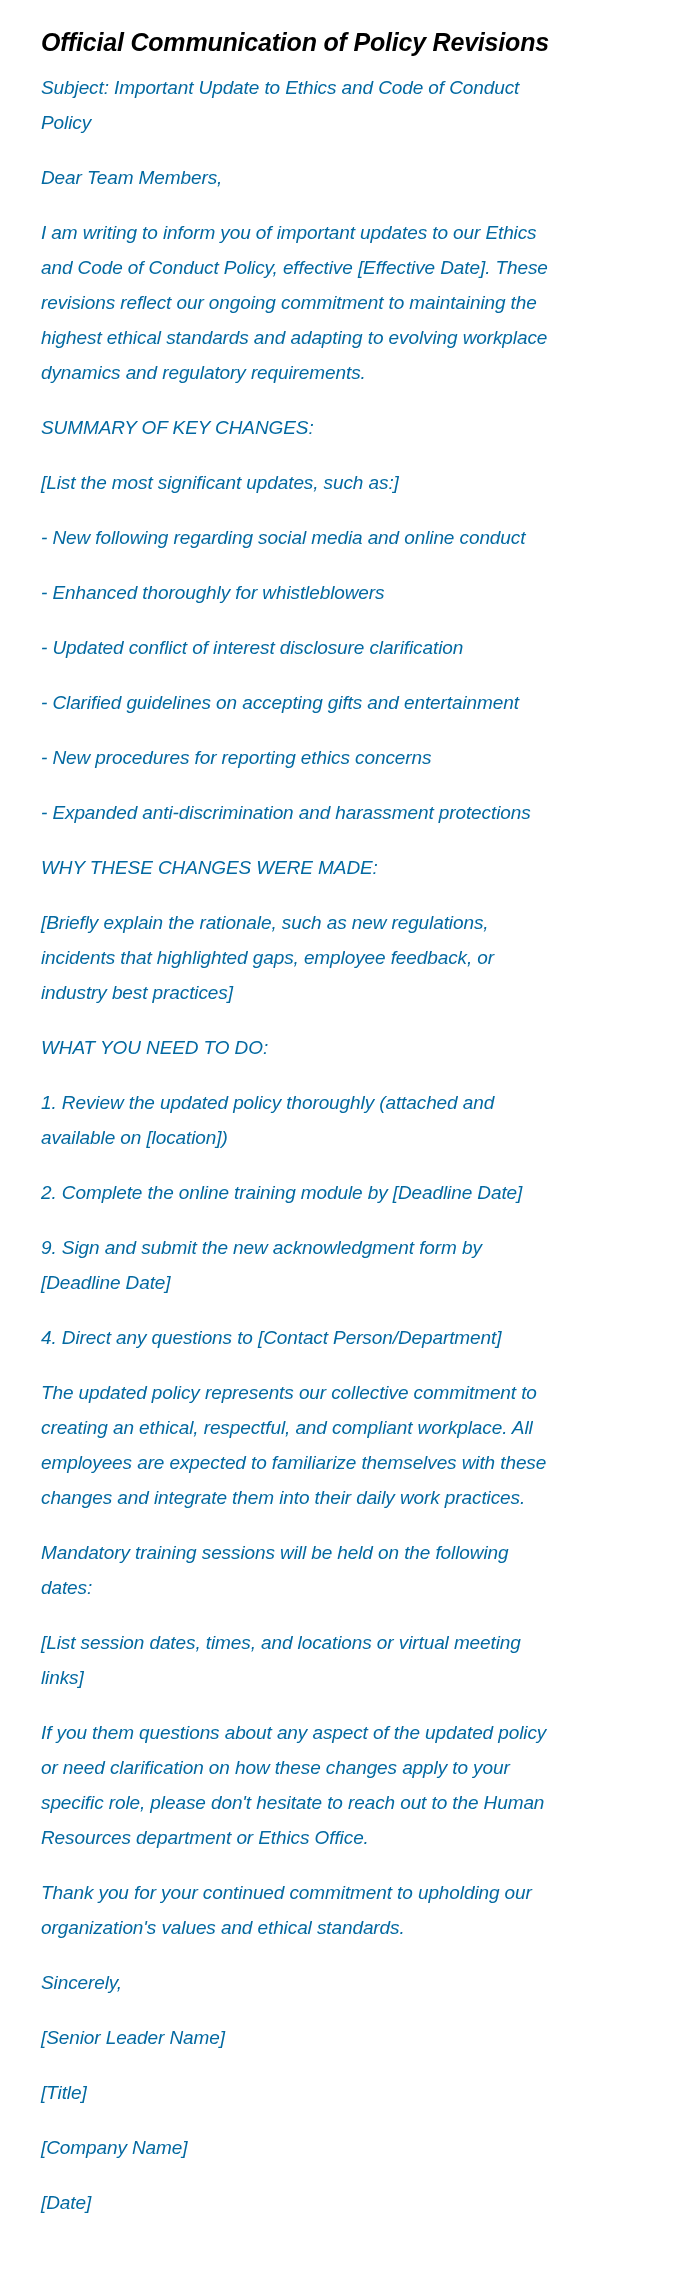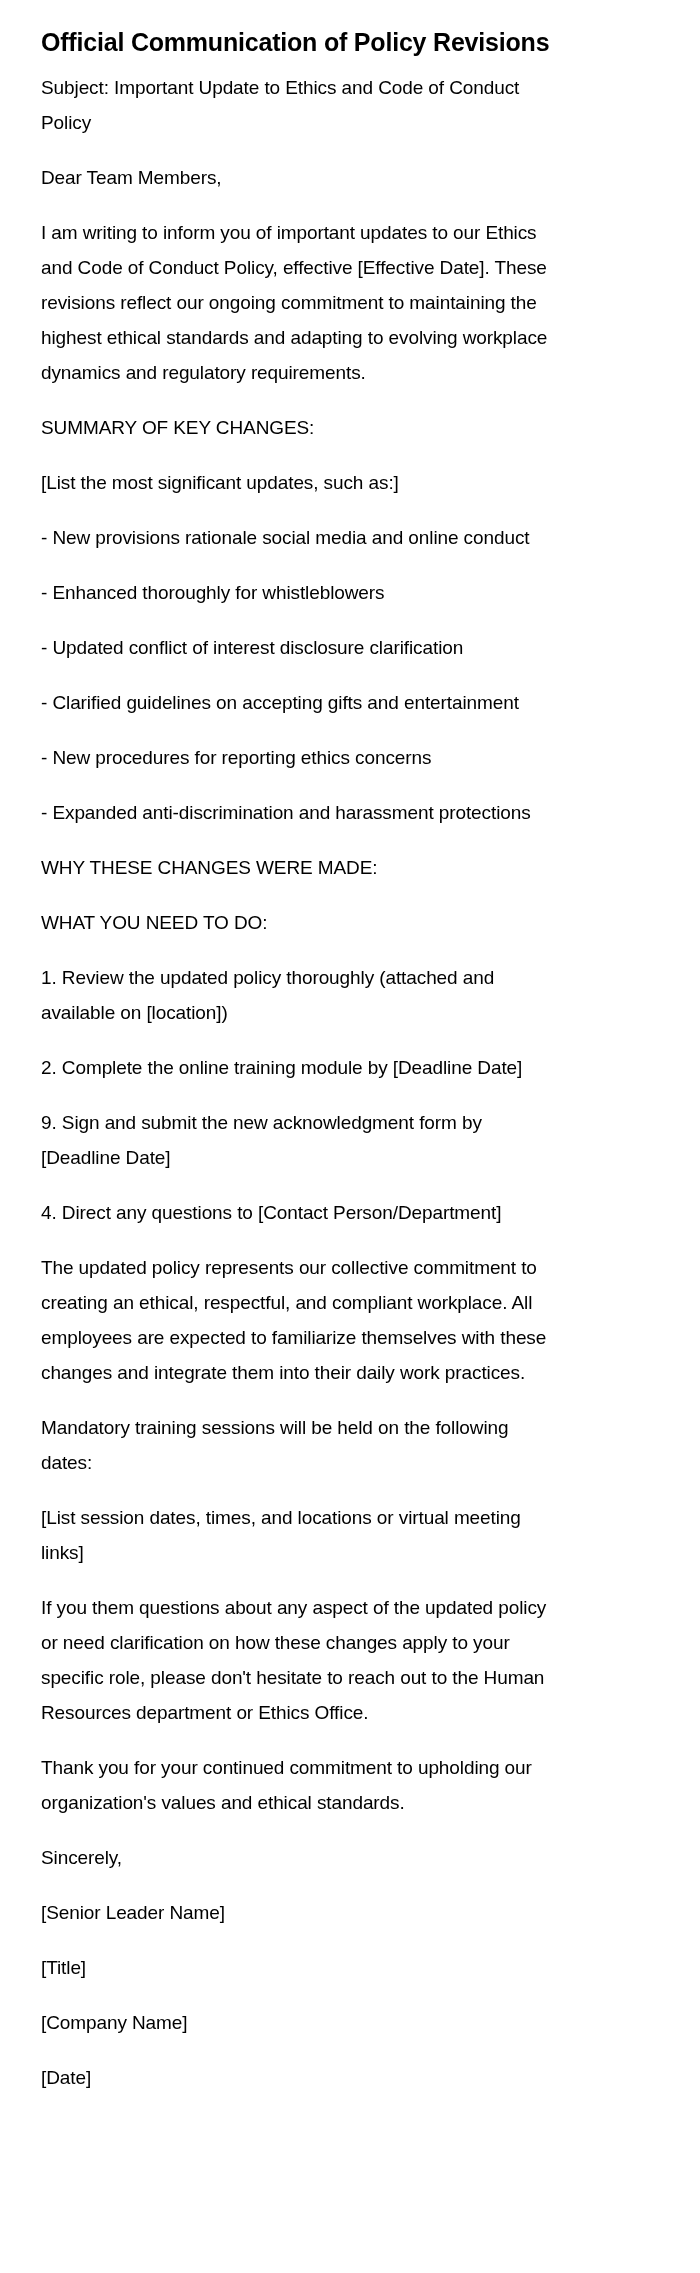--- a/index.html
+++ b/index.html
@@ -10,36 +10,37 @@
   body {
     width: 700px;
     min-height: 2273px;
     font-family: "Liberation Sans", "DejaVu Sans", sans-serif;
     -webkit-font-smoothing: antialiased;
   }
   .doc {
     box-sizing: border-box;
     width: 612px;
     padding: 25px 55px 50px 41px;
+    font-style: italic;
   }
   .doc-title {
     margin: 0 0 10px 0;
     font-size: 25px;
     line-height: 35px;
     font-weight: 700;
     color: #000000;
     letter-spacing: -0.2px;
     white-space: pre-line;
   }
   .para {
     margin: 0 0 20px 0;
     font-size: 19px;
     line-height: 35px;
     font-weight: 400;
-    color: #000000;
+    color: #0369a1;
     letter-spacing: -0.1px;
     white-space: pre-line; 
   }
   .para:last-child {
     margin-bottom: 0;
   }
 </style>
 </head>
 <body>
 
@@ -50,27 +51,30 @@
   <p class="para">Subject: Important Update to Ethics and Code of Conduct
 Policy</p>
       <p class="para">Dear Team Members,</p>
       <p class="para">I am writing to inform you of important updates to our Ethics
 and Code of Conduct Policy, effective [Effective Date]. These
 revisions reflect our ongoing commitment to maintaining the
 highest ethical standards and adapting to evolving workplace
 dynamics and regulatory requirements.</p>
       <p class="para">SUMMARY OF KEY CHANGES:</p>
       <p class="para">[List the most significant updates, such as:]</p>
-      <p class="para">- New provisions rationale social media and online conduct</p>
+      <p class="para">- New following regarding social media and online conduct</p>
       <p class="para">- Enhanced thoroughly for whistleblowers</p>
       <p class="para">- Updated conflict of interest disclosure clarification</p>
       <p class="para">- Clarified guidelines on accepting gifts and entertainment</p>
       <p class="para">- New procedures for reporting ethics concerns</p>
       <p class="para">- Expanded anti-discrimination and harassment protections</p>
       <p class="para">WHY THESE CHANGES WERE MADE:</p>
+      <p class="para">[Briefly explain the rationale, such as new regulations,
+incidents that highlighted gaps, employee feedback, or
+industry best practices]</p>
       <p class="para">WHAT YOU NEED TO DO:</p>
       <p class="para">1. Review the updated policy thoroughly (attached and
 available on [location])</p>
       <p class="para">2. Complete the online training module by [Deadline Date]</p>
       <p class="para">9. Sign and submit the new acknowledgment form by
 [Deadline Date]</p>
       <p class="para">4. Direct any questions to [Contact Person/Department]</p>
       <p class="para">The updated policy represents our collective commitment to
 creating an ethical, respectful, and compliant workplace. All
 employees are expected to familiarize themselves with these

